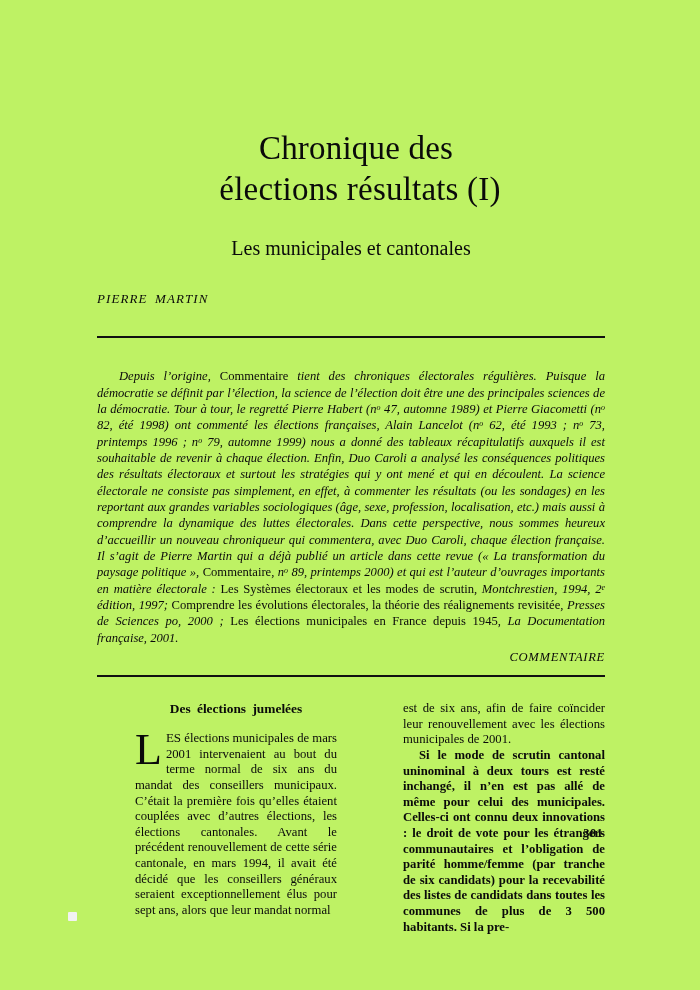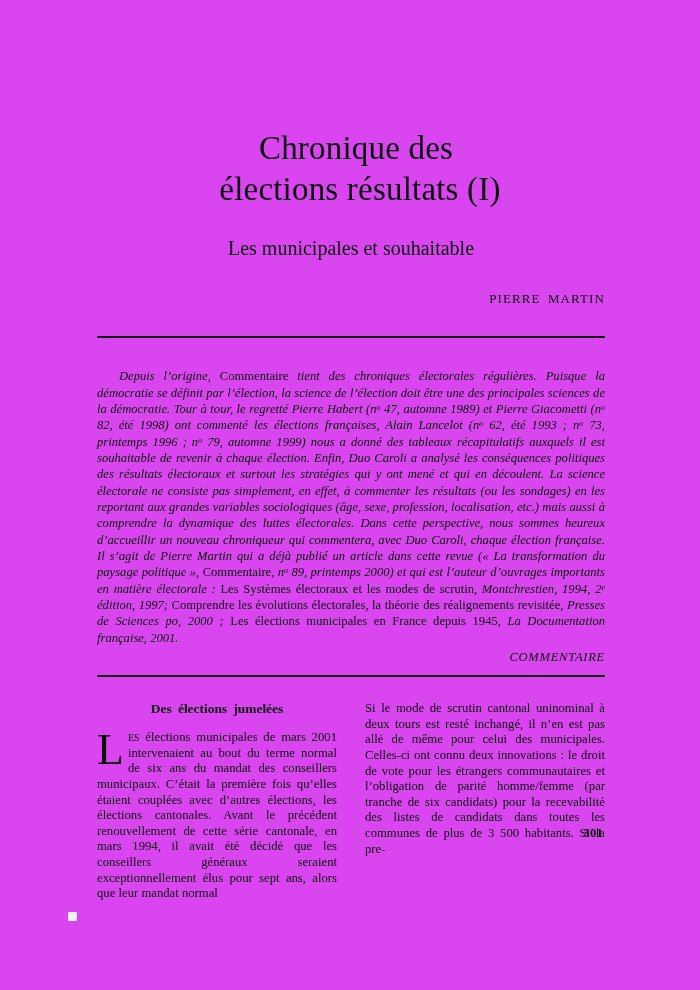--- a/index.html
+++ b/index.html
@@ -14,21 +14,21 @@
     font-family: "Liberation Serif", "DejaVu Serif", serif;
     color: #0a0a0a;
     overflow: hidden;
   }
 
   .page {
     position: absolute;
     left: 0; top: 0;
     width: 700px;
     height: 990px;
-    background: #d946ef;
+    background: #bef264;
   }
 
   .content {
     position: absolute;
     left: 97px;
     top: 0;
     width: 508px;
   }
 
   
@@ -50,22 +50,23 @@
     text-align: center;
     margin-top: 26px;
   }
   .subtitle-line {
     font-size: 20px;
     line-height: 25px;
     font-weight: 400;
   }
 
   .author {
-    text-align: right;
+    text-align: left;
     margin-top: 30px;
+    font-style: italic;
     font-size: 13px;
     letter-spacing: 1.1px;
     word-spacing: 3px;
   }
 
   
   .rule {
     height: 2.2px;
     background: #111;
     width: 100%;
@@ -101,20 +102,21 @@
   }
 
   
   .columns {
     margin-top: 24px;
     display: flex;
     gap: 28px;
   }
   .col {
     width: 240px;
+    margin-left: 38px;
   }
 
   .section-heading {
     font-weight: bold;
     font-size: 13.4px;
     text-align: center;
     word-spacing: 3px;
     margin-bottom: 13px;
   }
 
@@ -133,21 +135,21 @@
   .dropcap-par::first-letter {
     float: left;
     font-size: 44px;
     line-height: 36px;
     padding-right: 4px;
     padding-top: 2px;
     font-weight: 400;
   }
   .smallcaps {
     font-variant: small-caps;
-    font-size: 10px;
+    font-size: 13px;
   }
 
   .col-right-spacer {
     height: 0px;
   }
 
   
   .page-number {
     position: absolute;
     right: 97px;
@@ -173,21 +175,21 @@
 <div class="page">
 
   <div class="content">
 
     <div class="title-block">
       <div class="title-line title-line-1">Chronique des</div>
       <div class="title-line title-line-2">élections résultats (I)</div>
     </div>
 
     <div class="subtitle-block">
-      <div class="subtitle-line">Les municipales et souhaitable</div>
+      <div class="subtitle-line">Les municipales et cantonales</div>
     </div>
 
     <div class="author">PIERRE MARTIN</div>
 
     <div class="rule rule-top"></div>
 
     <div class="abstract"><span>Depuis l’origine, </span><span class="roman">Commentaire</span><span> tient des chroniques électorales régulières. Puisque la démocratie se définit par l’élection, la science de l’élection doit être une des principales sciences de la démocratie. Tour à tour, le regretté Pierre Habert (n</span><sup>o</sup><span> 47, automne 1989) et Pierre Giacometti (n</span><sup>o</sup><span> 82, été 1998) ont commenté les élections françaises, Alain Lancelot (n</span><sup>o</sup><span> 62, été 1993 ; n</span><sup>o</sup><span> 73, printemps 1996 ; n</span><sup>o</sup><span> 79, automne 1999) nous a donné des tableaux récapitulatifs auxquels il est souhaitable de revenir à chaque élection. Enfin, Duo Caroli a analysé les conséquences politiques des résultats électoraux et surtout les stratégies qui y ont mené et qui en découlent. La science électorale ne consiste pas simplement, en effet, à commenter les résultats (ou les sondages) en les reportant aux grandes variables sociologiques (âge, sexe, profession, localisation, etc.) mais aussi à comprendre la dynamique des luttes électorales. Dans cette perspective, nous sommes heureux d’accueillir un nouveau chroniqueur qui commentera, avec Duo Caroli, chaque élection française. Il s’agit de Pierre Martin qui a déjà publié un article dans cette revue (« La transformation du paysage politique », </span><span class="roman">Commentaire,</span><span> n</span><sup>o</sup><span> 89, printemps 2000) et qui est l’auteur d’ouvrages importants en matière électorale : </span><span class="roman">Les Systèmes électoraux et les modes de scrutin,</span><span> Montchrestien, 1994, 2</span><sup>e</sup><span> édition, 1997; </span><span class="roman">Comprendre les évolutions électorales, la théorie des réalignements revisitée,</span><span> Presses de Sciences po, 2000 ; </span><span class="roman">Les élections municipales en France depuis 1945,</span><span> La Documentation française, 2001.</span></div>
 
     <div class="signature">COMMENTAIRE</div>
 
@@ -195,20 +197,21 @@
 
     <div class="columns">
 
       <div class="col">
         <div class="section-heading">Des élections jumelées</div>
         <p class="body-par dropcap-par">L<span class="smallcaps">ES</span> élections municipales de mars 2001 intervenaient au bout du terme normal de six ans du mandat des conseillers municipaux. C’était la première fois qu’elles étaient couplées avec d’autres élections, les élections cantonales. Avant le précédent renouvellement de cette série cantonale, en mars 1994, il avait été décidé que les conseillers généraux seraient exceptionnellement élus pour sept ans, alors que leur mandat normal</p>
       </div>
 
       <div class="col">
         <div class="col-right-spacer"></div>
+        <p class="body-par">est de six ans, afin de faire coïncider leur renouvellement avec les élections municipales de 2001.</p>
         <p class="body-par">Si le mode de scrutin cantonal uninominal à deux tours est resté inchangé, il n’en est pas allé de même pour celui des municipales. Celles-ci ont connu deux innovations : le droit de vote pour les étrangers communautaires et l’obligation de parité homme/femme (par tranche de six candidats) pour la recevabilité des listes de candidats dans toutes les communes de plus de 3 500 habitants. Si la pre-</p>
       </div>
 
     </div>
 
   </div>
 
   <div class="page-number">301</div>
 
   <div class="scan-artifact"></div>

